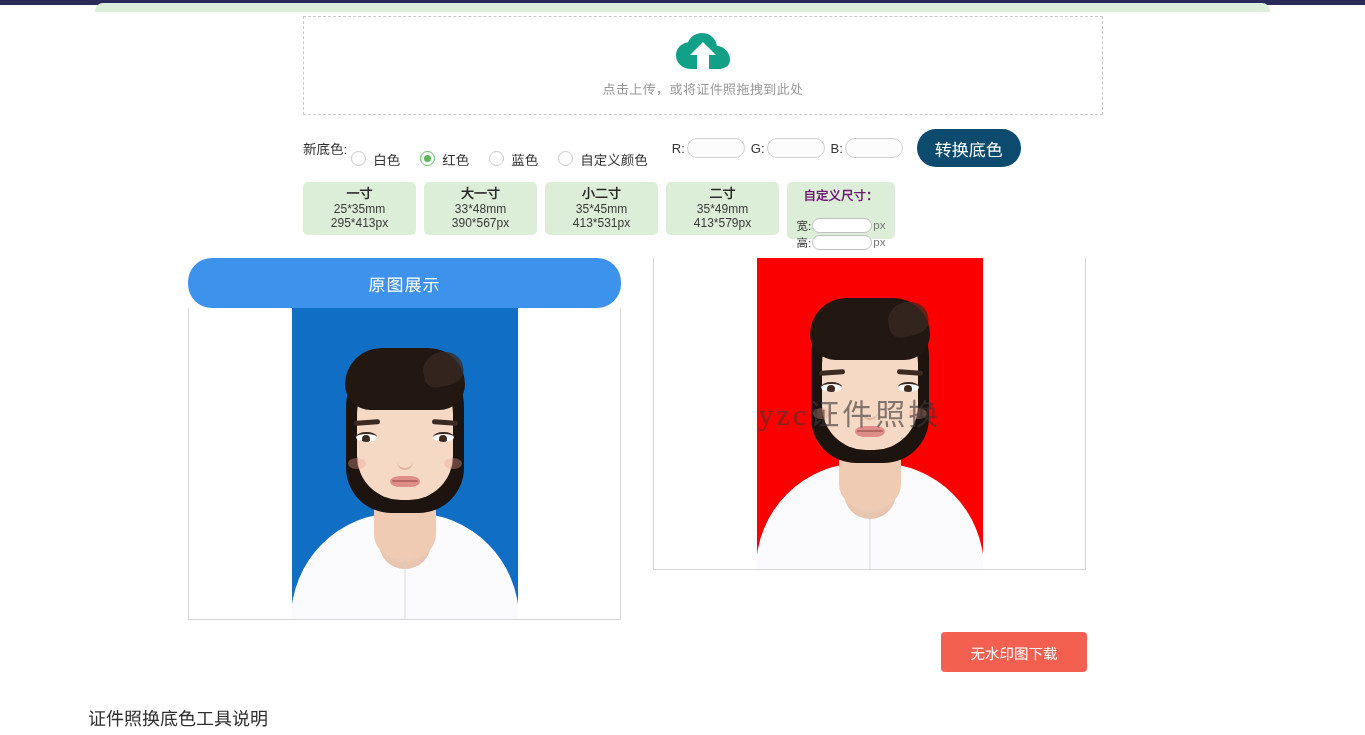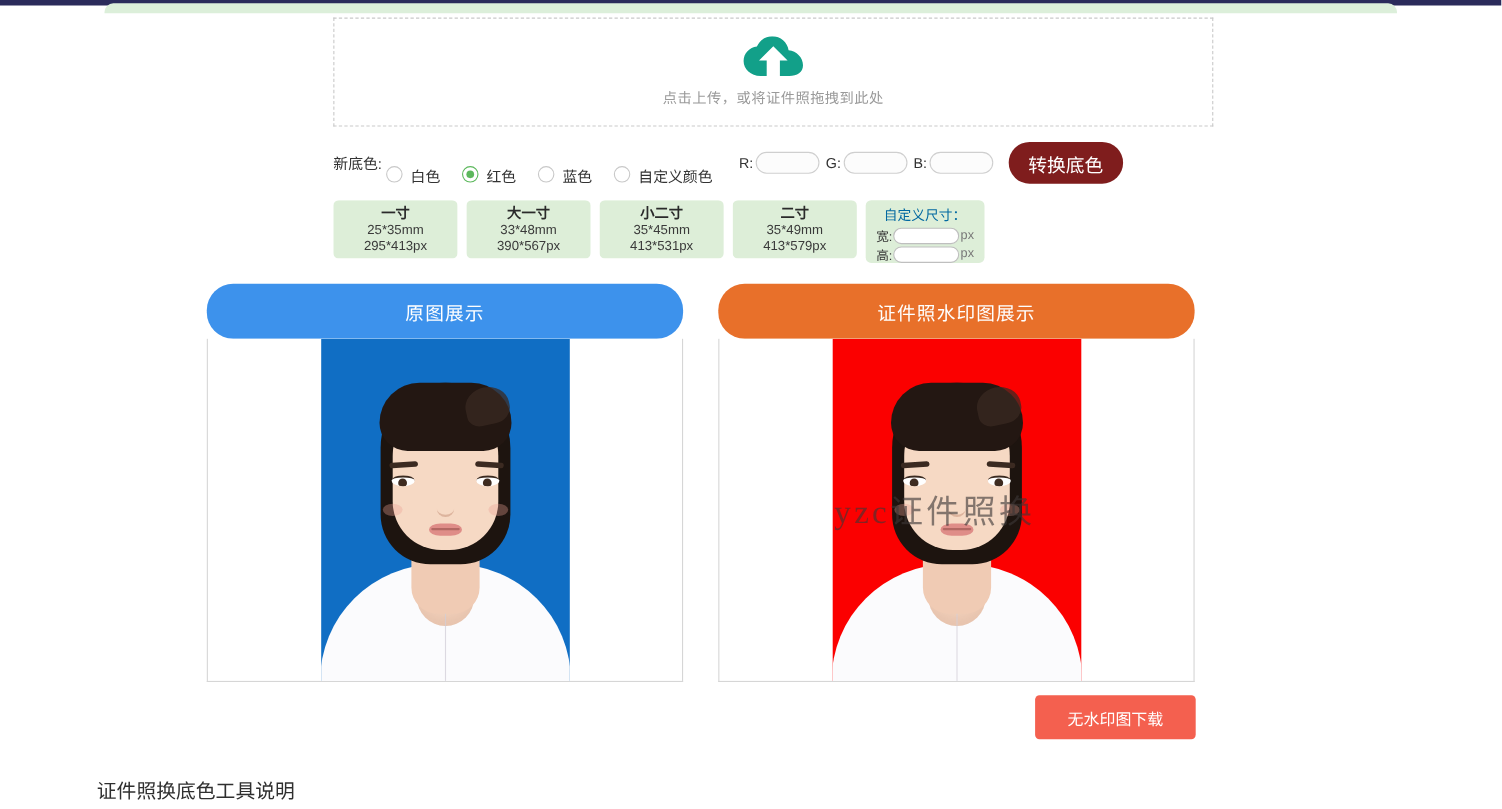--- a/index.html
+++ b/index.html
@@ -72,21 +72,21 @@
   .rgb-input {
     width: 58px; height: 20px;
     border: 1px solid #cfcfcf; border-radius: 10px;
     background: #fcfcfc; outline: none;
     font-size: 12px; padding: 0 7px;
     font-family: "Liberation Sans", sans-serif;
   }
 
   .convert-btn {
     margin-left: 8px;
-    background: #7f1d1d; color: #fff;
+    background: #0c4a6e; color: #fff;
     border: none; border-radius: 19px;
     height: 38px; padding: 0 18px;
     font-size: 17px; cursor: pointer;
     font-family: "Liberation Sans", sans-serif;
     white-space: nowrap;
   }
 
   
   .size-row {
     position: absolute; left: 303px; top: 182px;
@@ -119,21 +119,21 @@
     position: absolute; right: 2px; bottom: 1px;
     color: #fff; font-size: 10px; line-height: 1;
   }
 
   .custom-size {
     background: #ddeed8; border-radius: 5px;
     width: 108px; height: 57px;
     padding: 3px 5px 2px 5px;
     display: flex; flex-direction: column; align-items: center;
   }
-  .custom-title { font-size: 12.5px; color: #0369a1; font-weight: normal; margin-bottom: 1px; }
+  .custom-title { font-size: 12.5px; color: #701a75; font-weight: bold; margin-bottom: 12px; }
   .custom-line { display: flex; align-items: center; margin-top: 1px; }
   .custom-line .cl-label { font-size: 11.5px; color: #333; }
   .custom-input {
     width: 60px; height: 15px;
     border: 1px solid #bfbfbf; border-radius: 8px;
     background: #fff; outline: none;
     font-size: 11px; padding: 0 5px; margin: 0 1px;
     font-family: "Liberation Sans", sans-serif;
   }
   .custom-line .cl-unit { font-size: 11.5px; color: #777; }
@@ -399,21 +399,20 @@
           <div class="cheek l"></div>
           <div class="cheek r"></div>
           <div class="nose"></div>
           <div class="mouth"></div>
         </div>
       </div>
     </div>
   </div>
 
   <div class="panel panel-right">
-    <div class="panel-head orange">证件照水印图展示</div>
     <div class="panel-body">
       <div class="photo red-bg">
         <div class="portrait">
           <div class="shoulders"></div>
           <div class="collar"></div>
           <div class="neck"></div>
           <div class="hair-back"></div>
           <div class="face"></div>
           <div class="hair-top"></div>
           <div class="hair-part"></div>

